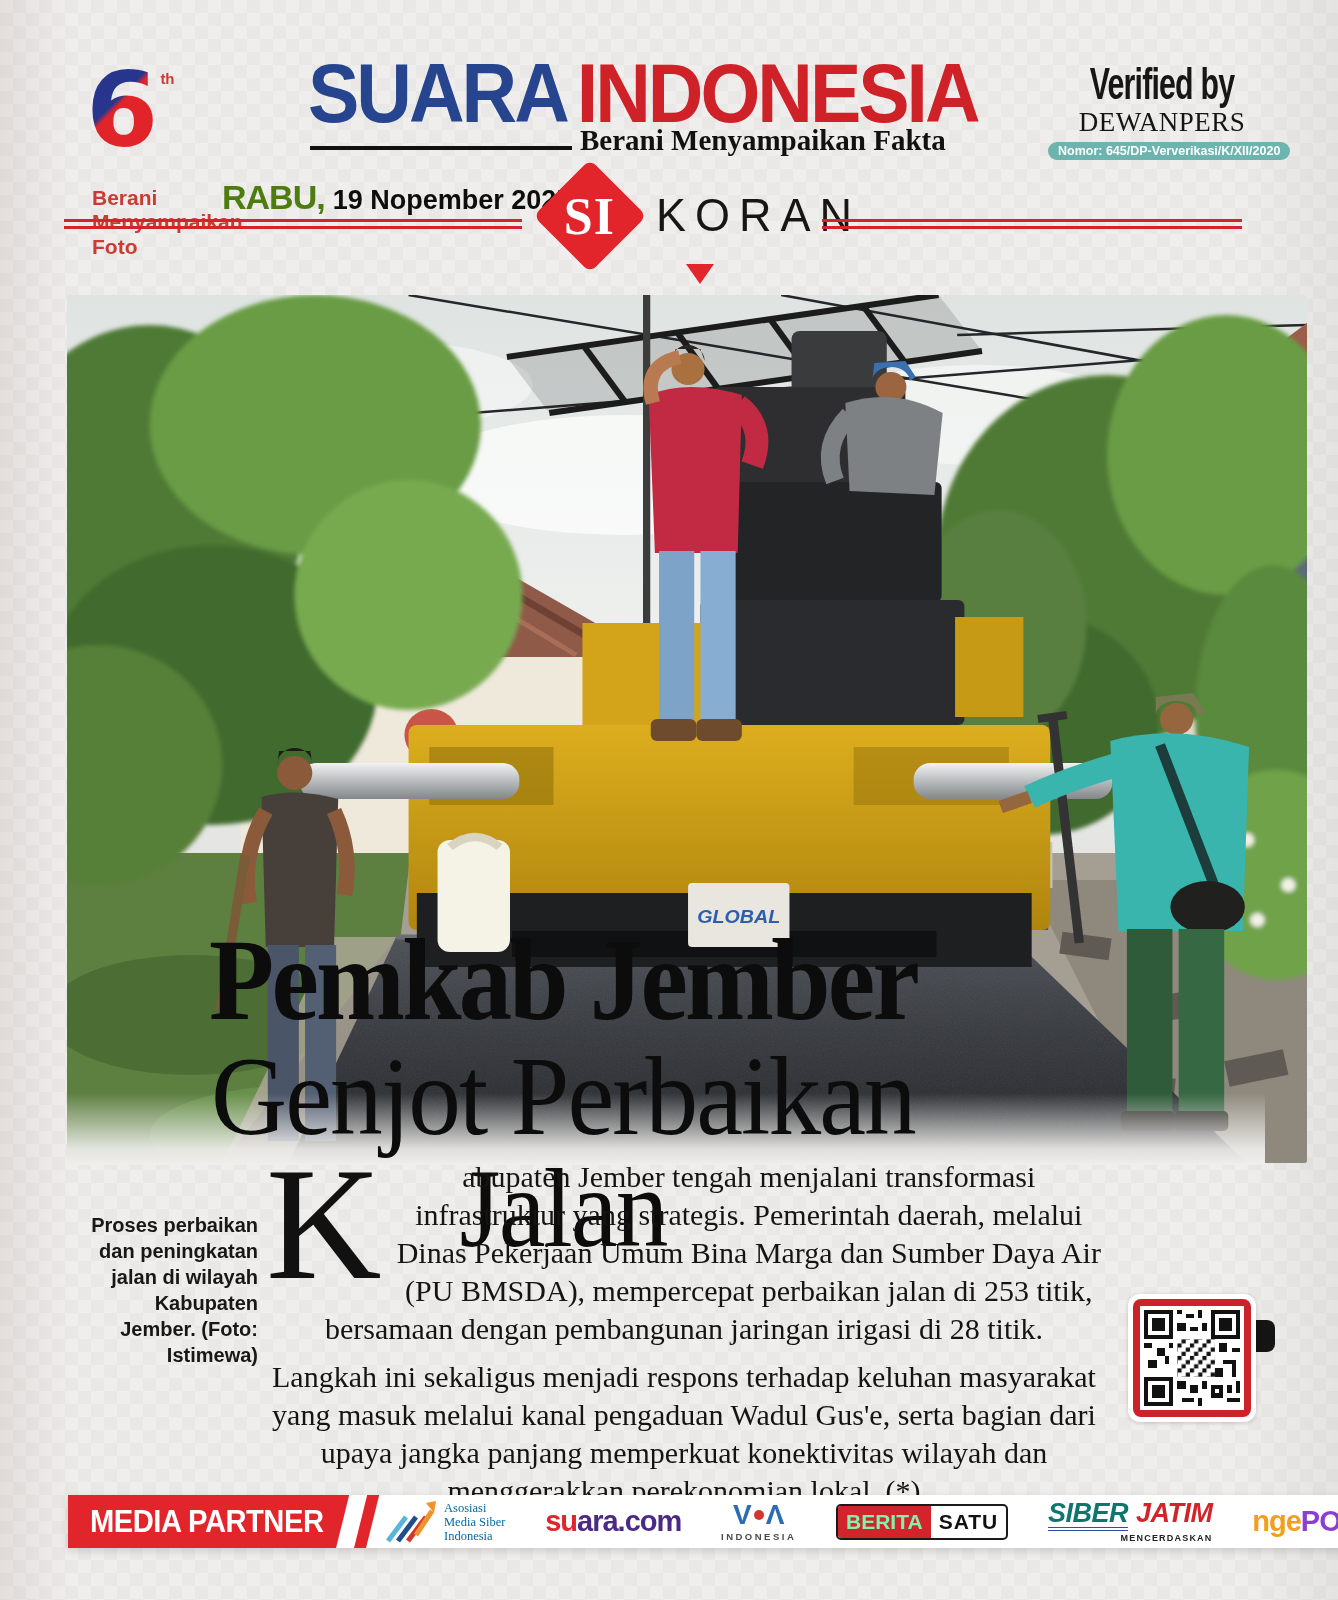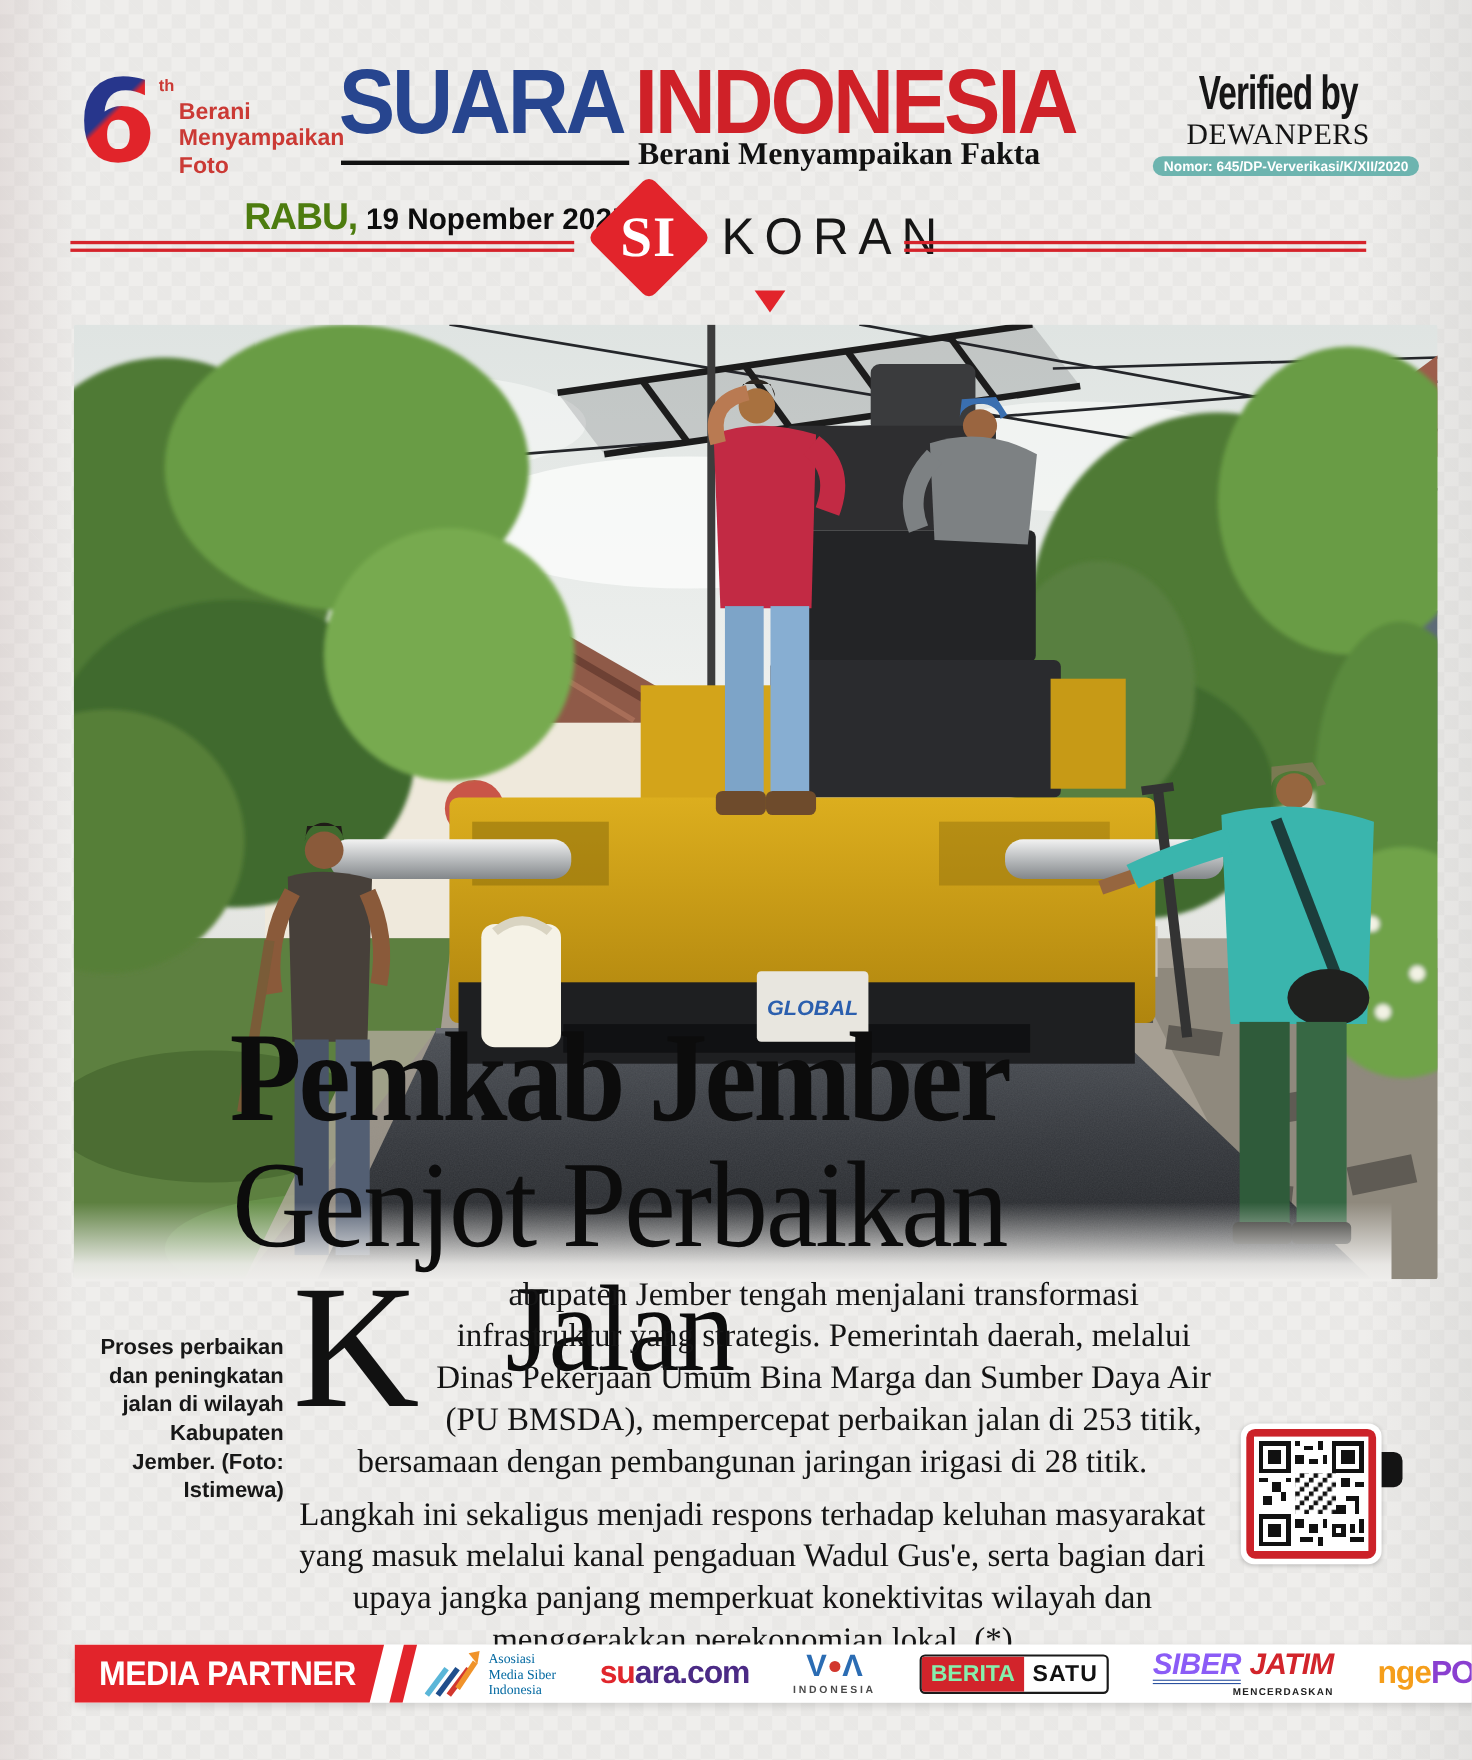--- a/index.html
+++ b/index.html
@@ -15,21 +15,21 @@
       linear-gradient(45deg, rgba(0,0,0,.025) 25%, transparent 25%, transparent 75%, rgba(0,0,0,.025) 75%);
     background-size:26px 26px;background-position:0 0,13px 13px;
   }
   #page::after{
     content:"";position:absolute;inset:0;pointer-events:none;z-index:1;
     background:linear-gradient(90deg, rgba(172,140,140,.16), transparent 70px, transparent 1240px, rgba(150,150,150,.12));
   }
   .abs{position:absolute;}
 
   
-  .anniv{left:70px;top:62px;width:230px;height:110px;z-index:3;display:flex;}
+  .anniv{left:86px;top:62px;width:230px;height:110px;z-index:3;display:flex;flex-direction:column;}
   .anniv-num{
     font-family:"DejaVu Sans",sans-serif;font-weight:bold;font-size:104px;line-height:96px;
     background:linear-gradient(135deg,#27368c 42%,#e1242a 46%);
     -webkit-background-clip:text;background-clip:text;color:transparent;
   }
   .anniv-th{font-size:15px;font-weight:700;color:#cb3a35;vertical-align:top;position:relative;top:8px;left:2px;}
   .anniv-lines{margin-left:6px;margin-top:28px;font-weight:700;font-size:21px;line-height:1.16;color:#cb3a35;}
 
   .mast-title{left:308px;top:52px;width:712px;text-align:left;z-index:3;
     font-weight:900;font-size:77px;line-height:1;letter-spacing:-3px;
@@ -116,21 +116,21 @@
   .suara-purple{color:#4b2a85;}
   .voa{display:flex;flex-direction:column;align-items:center;line-height:1;}
   .voa-row{display:flex;align-items:center;font-weight:900;font-size:28px;color:#2b6cb3;}
   .voa-dot{width:10px;height:10px;border-radius:50%;background:#d2372e;margin:0 2px;}
   .voa-sub{font-size:9.5px;font-weight:700;letter-spacing:2.5px;color:#4a4a4a;margin-top:3px;}
   .berita{display:flex;align-items:stretch;border:2.5px solid #1a1a1a;border-radius:5px;overflow:hidden;background:#fff;}
   .berita-1{background:#d2242b;color:#86efac;font-weight:800;font-size:21px;padding:4px 8px;}
   .berita-2{color:#111;font-weight:800;font-size:21px;padding:4px 8px;letter-spacing:1px;}
   .siber{display:flex;flex-direction:column;align-items:flex-end;line-height:1;}
   .siber-row{display:flex;align-items:baseline;gap:8px;font-style:italic;font-weight:900;font-size:27px;letter-spacing:-.5px;}
-  .siber-1{color:#8b5cf6;border-bottom:4px double #2b52a0;}
+  .siber-1{color:#0f766e;border-bottom:4px double #2b52a0;}
   .siber-2{color:#d2242b;}
   .siber-sub{font-size:9px;font-weight:700;letter-spacing:1.2px;color:#222;margin-top:3px;}
   .nge{display:flex;align-items:flex-start;font-weight:900;font-size:29px;letter-spacing:-1px;text-align:center;}
   .nge-1{color:#f59e1b;}
   .nge-2{color:#8a3fd0;}
   .nge-3{background:#8a3fd0;color:#fff;font-size:10px;font-weight:700;border-radius:3px;
     padding:1px 3px;margin-left:2px;margin-top:4px;letter-spacing:0;}
 </style>
 </head>
 <body>

